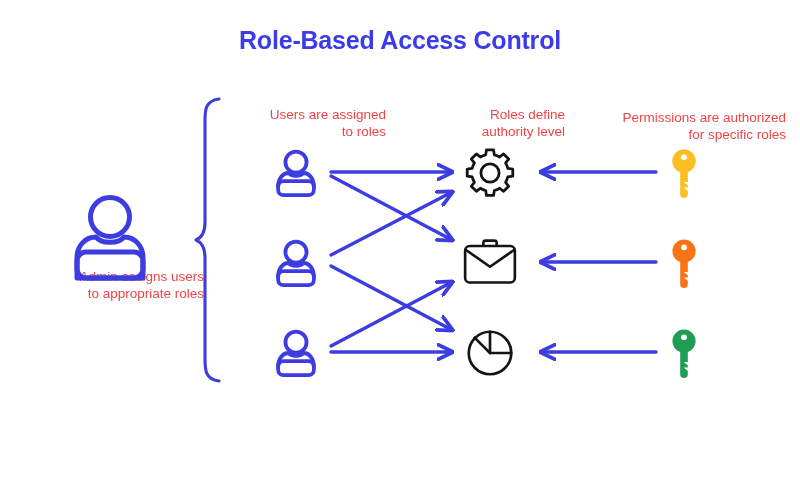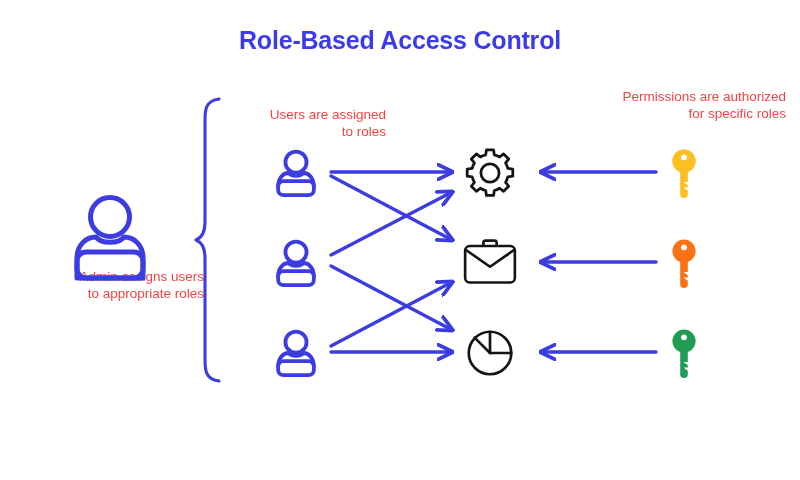--- a/index.html
+++ b/index.html
@@ -30,41 +30,43 @@
   .caption {
     position: absolute;
     text-align: right;
     font-size: 13.5px;
     line-height: 17px;
     color: #ef4444;
     white-space: pre-line;
   }
   #cap-users   { left: 216px; top: 106px; width: 170px; }
   #cap-roles   { left: 415px; top: 106px; width: 150px; }
-  #cap-perms   { left: 586px; top: 88px; width: 200px; }
+  #cap-perms   { left: 586px; top: 109px; width: 200px; }
   #cap-admin   { left: 14px;  top: 268px; width: 190px; }
 
   .svg-layer {
     position: absolute;
     left: 0;
     top: 0;
   }
   .node {
     position: absolute;
   }
 </style>
 </head>
 <body>
 
 <div id="canvas">
 
   <div id="title">Role-Based Access Control</div>
 
   <div class="caption" id="cap-users">Users are assigned
 to roles</div>
+  <div class="caption" id="cap-roles">Roles define
+authority level</div>
   <div class="caption" id="cap-perms">Permissions are authorized
 for specific roles</div>
   <div class="caption" id="cap-admin">Admin assigns users
 to appropriate roles</div>
 
   <svg class="svg-layer" width="800" height="480">
     <defs>
       <marker id="ah" viewBox="0 0 10 10" refX="8.6" refY="5" markerWidth="5.2" markerHeight="5.2" orient="auto-start-reverse">
         <path d="M 0.6 0.8 L 9.4 5 L 0.6 9.2" fill="none" stroke="#3c3ce0" stroke-width="2.1" stroke-linecap="round" stroke-linejoin="round"></path>
       </marker>

